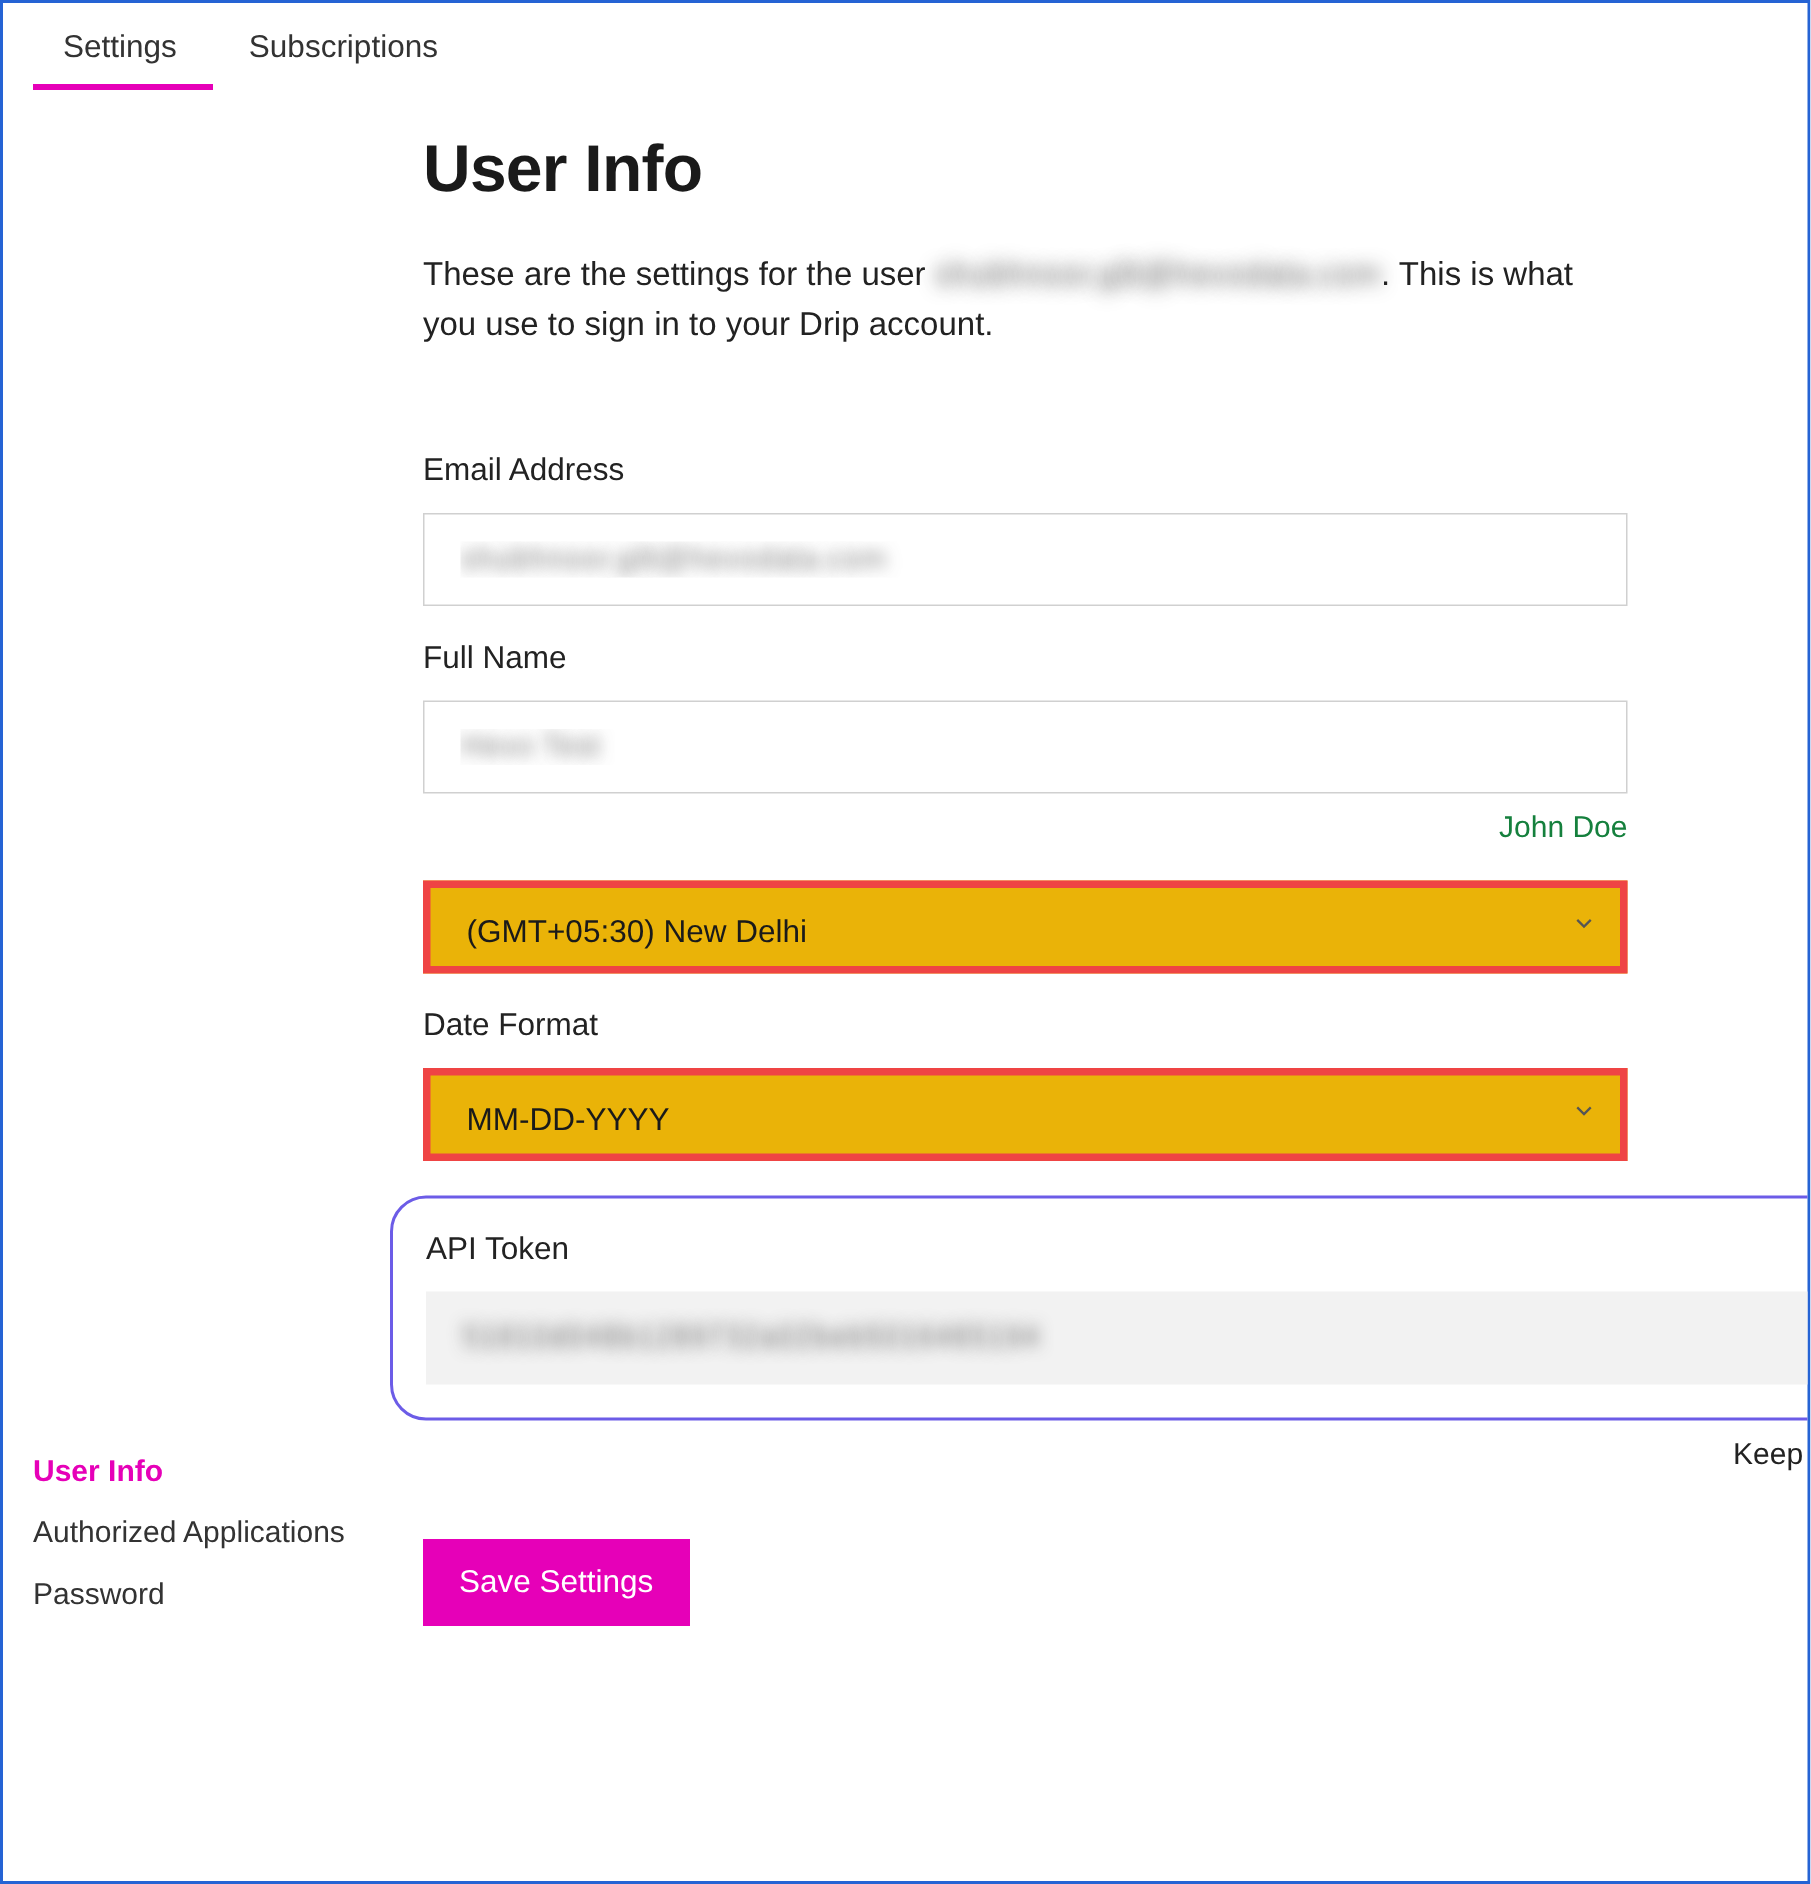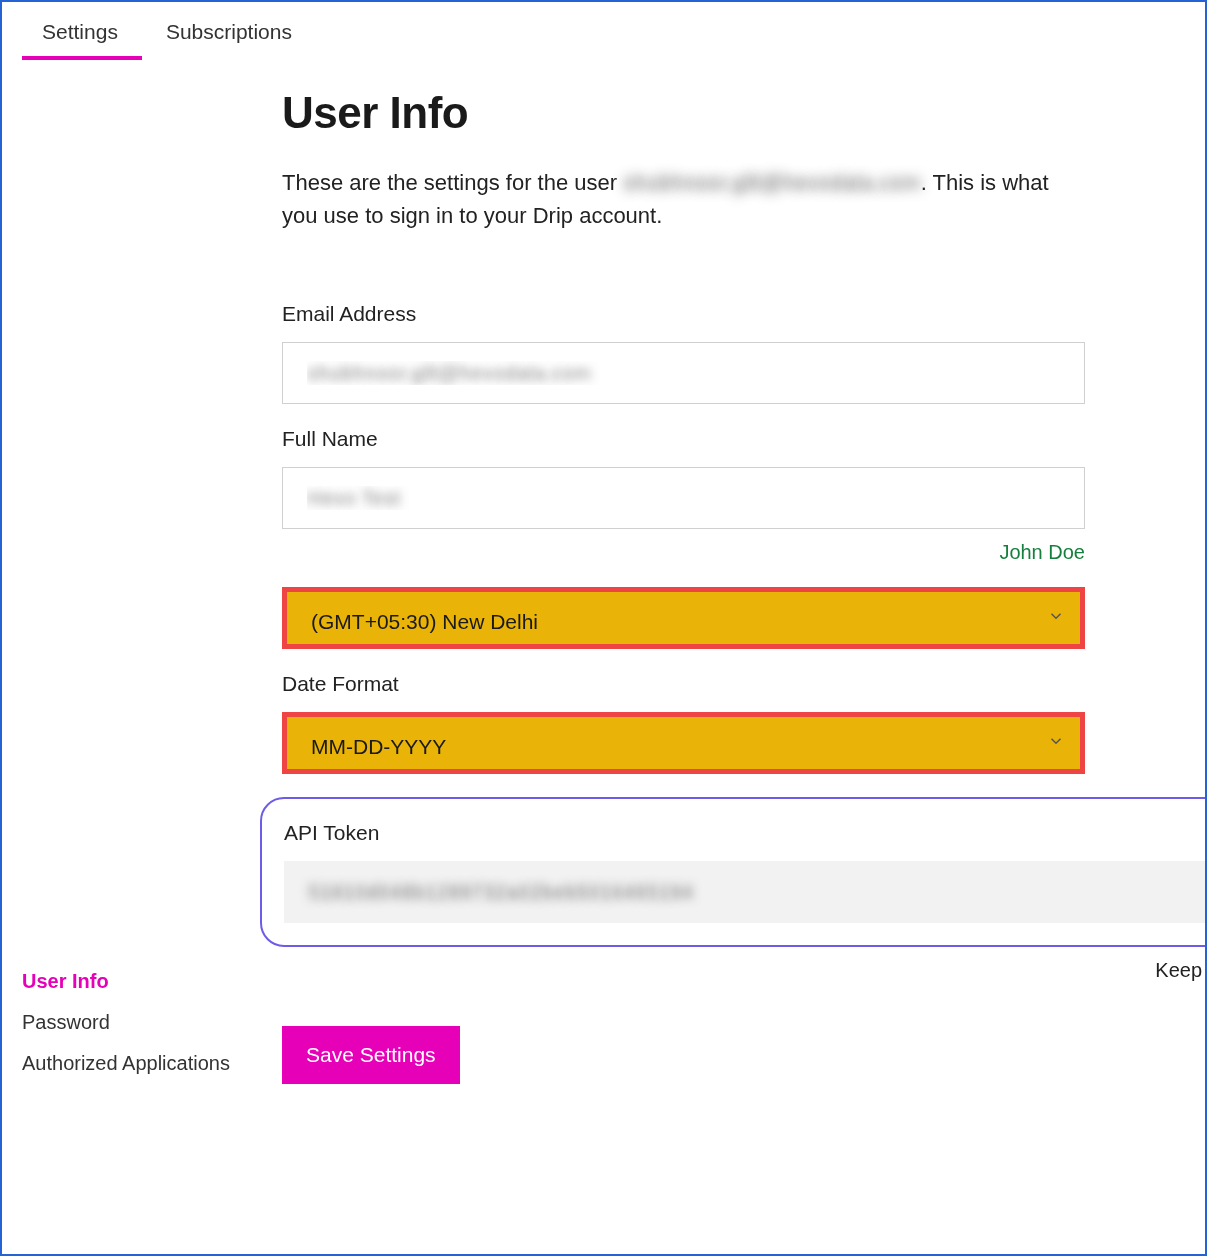--- a/index.html
+++ b/index.html
@@ -182,22 +182,22 @@
 
   <div class="tabs">
     <div class="tab active">Settings</div>
     <div class="tab">Subscriptions</div>
   </div>
 
   <div class="main-layout">
 
     <div class="sidebar">
       <div class="sidebar-item active">User Info</div>
+      <div class="sidebar-item">Authorized Applications</div>
       <div class="sidebar-item">Password</div>
-      <div class="sidebar-item">Authorized Applications</div>
     </div>
 
     <div class="content">
 
       <h1 class="page-title">User Info</h1>
 
       <p class="page-desc">
         <span>These are the settings for the user </span><span class="blur-inline">shubhnoor.gilt@hevodata.com</span><span>. This is what you use to sign in to your Drip account.</span>
       </p>
 

